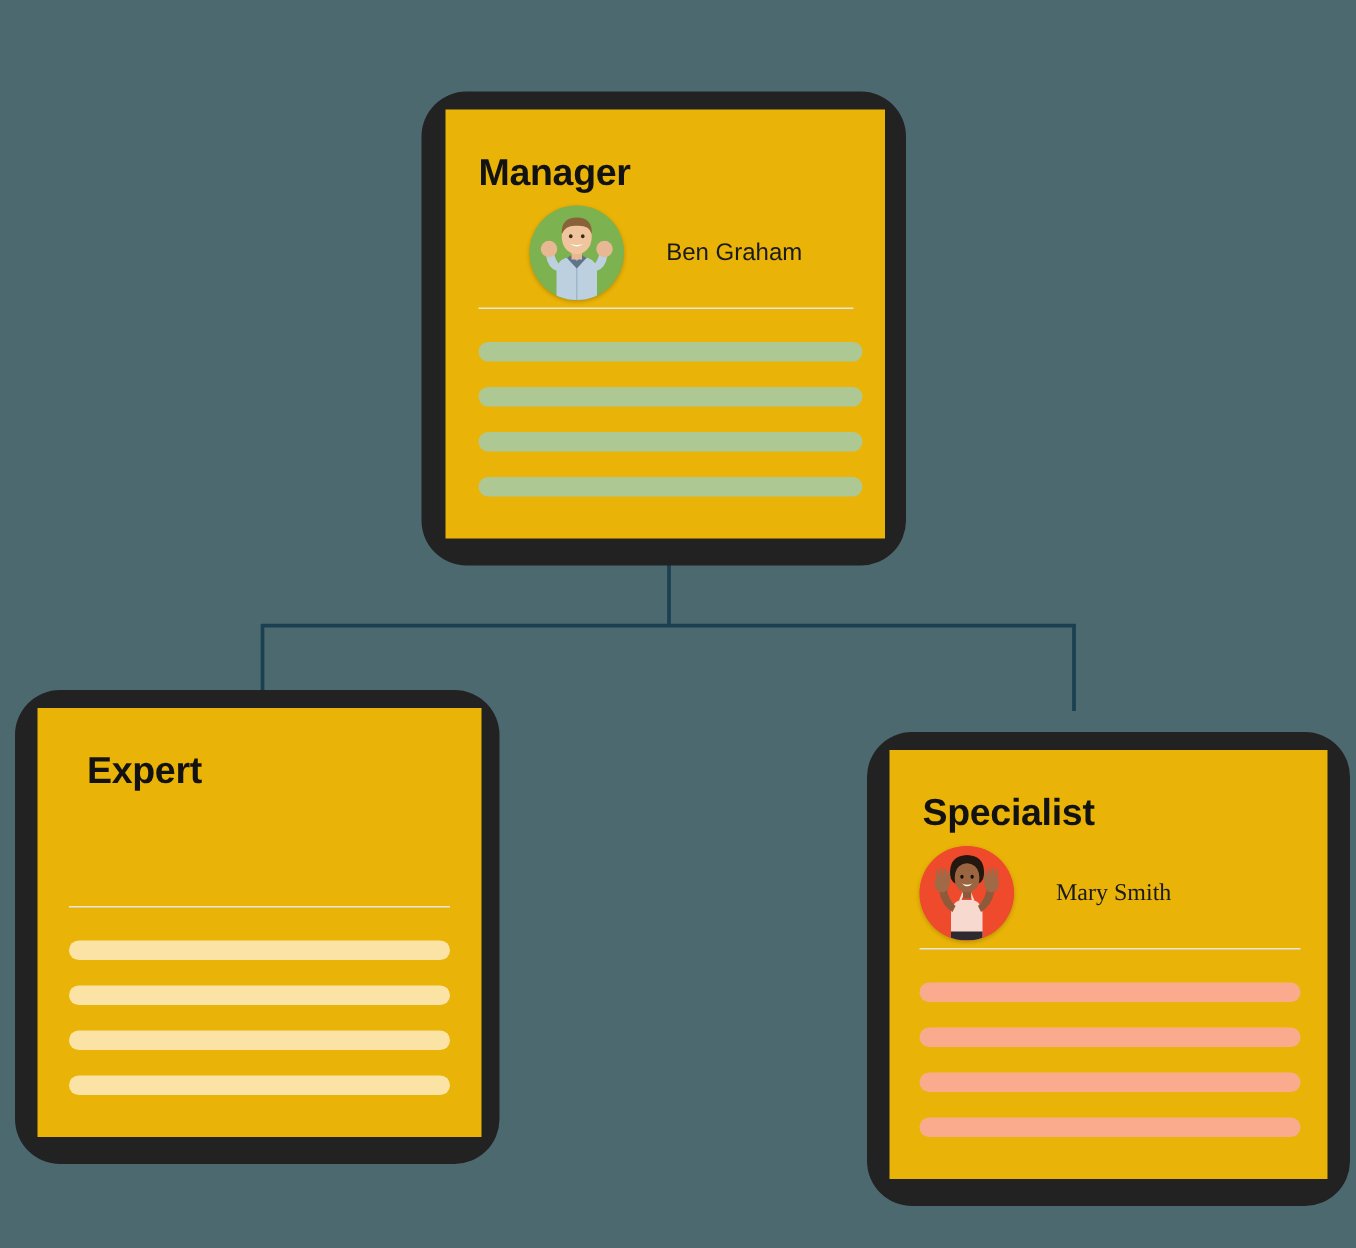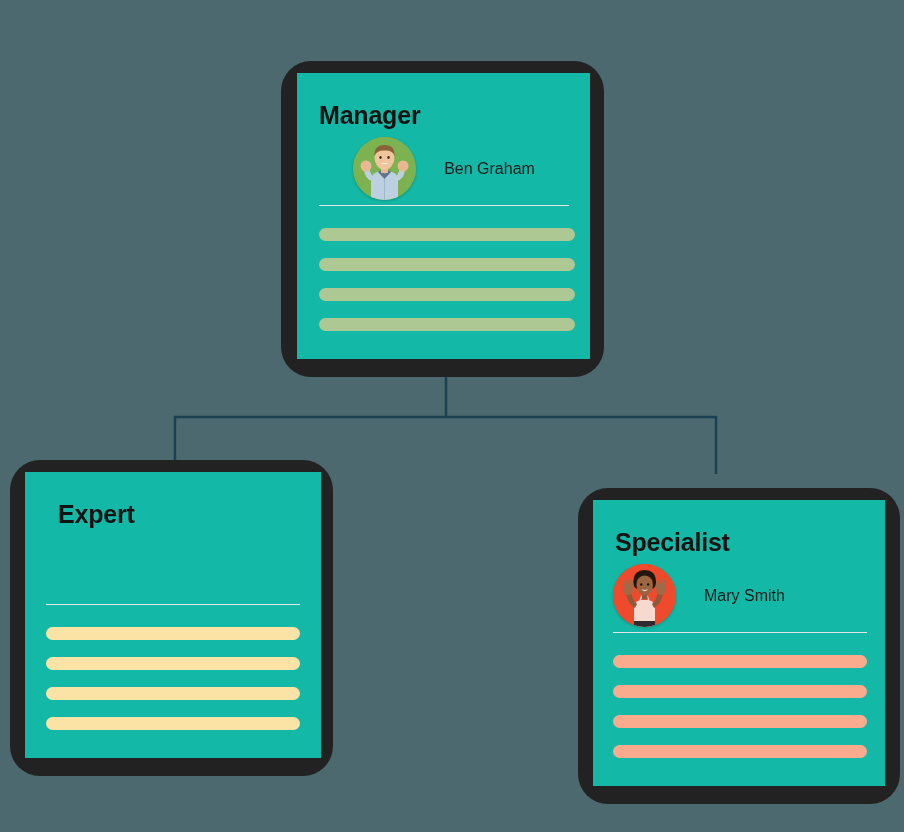--- a/index.html
+++ b/index.html
@@ -40,21 +40,21 @@
   }
   .node-frame {
     position: absolute;
     left: 0;
     top: 0;
     background: #222222;
     border-radius: 30px;
   }
   .node-card {
     position: absolute;
-    background: #14b8a6;
+    background: #eab308;
     box-sizing: border-box;
     overflow: hidden;
   }
 
   .node-title {
     font-size: 25px;
     font-weight: bold;
     color: #121212;
     letter-spacing: -0.2px;
     line-height: 1;
@@ -186,21 +186,21 @@
       </div>
     </div>
   </div>
 
   <div class="node" style="left:578px; top:460px; width:368px; height:316px;margin-top:28px;">
     <div class="node-frame" style="width:322px; height:316px;"></div>
     <div class="node-card" style="left:15px; top:12px; width:292px; height:286px;">
 
       <div class="node-title" style="position:absolute; left:22px; top:30px;">Specialist</div>
 
-      <div class="person-row" style="position:absolute; left:20px; top:64px; width:250px;">
+      <div class="person-row" style="position:absolute; left:20px; top:64px; width:250px;font-family:Liberation Serif, serif;">
         <div class="avatar" style="background:#ef4a2c;">
           <svg viewBox="0 0 63 63" xmlns="http://www.w3.org/2000/svg">
             <circle cx="31.5" cy="31.5" r="31.5" fill="#ef4a2c"></circle>
             <g>
 
               <path d="M21 63 L21 45 Q21 38 27 36 L36 36 Q42 38 42 45 L42 63 Z" fill="#f7d9cf"></path>
 
               <path d="M21 57 L42 57 L42 63 L21 63 Z" fill="#2f2a30"></path>
 
               <path d="M26.5 36 L28.5 31 L30 31.5 L28 36 Z" fill="#f7d9cf"></path>

